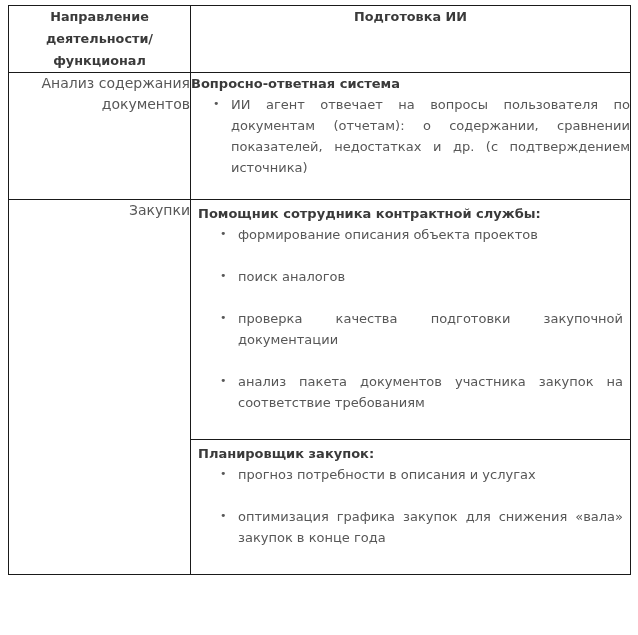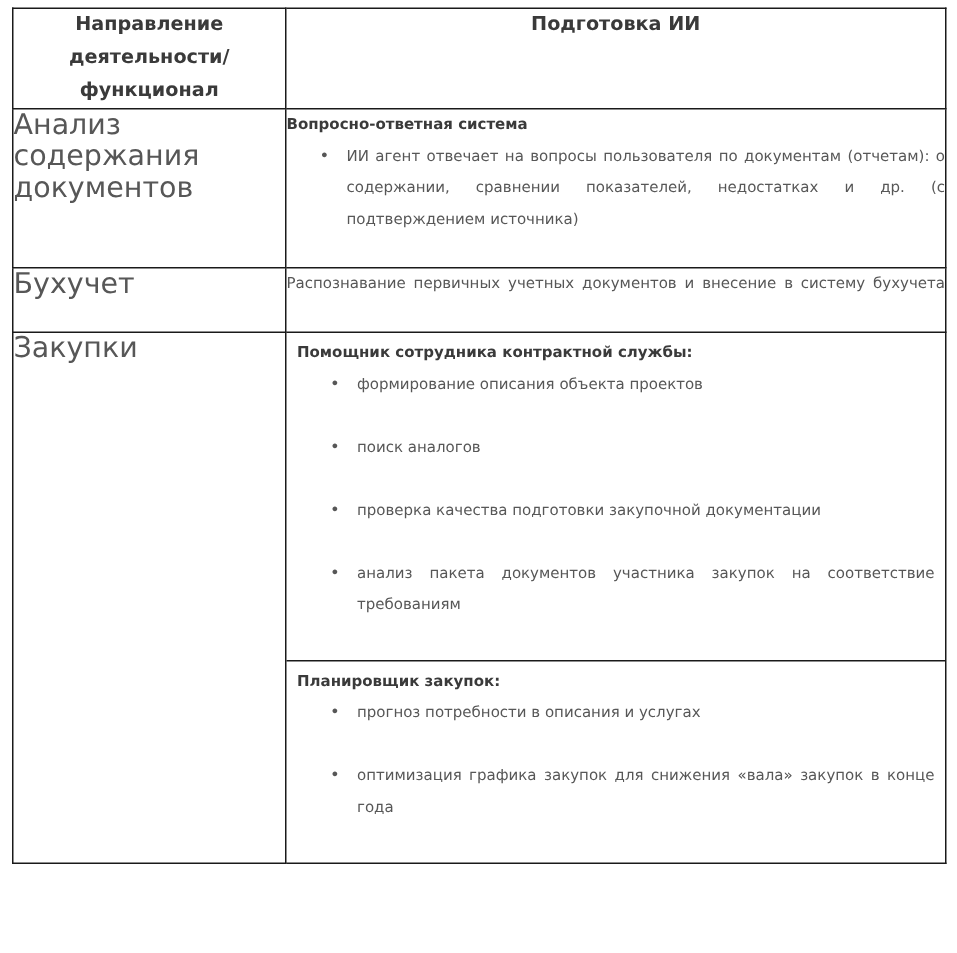--- a/index.html
+++ b/index.html
@@ -54,32 +54,32 @@
     line-height: 22px;
     vertical-align: middle;
     padding: 5px 6px 6px 6px;
   }
   .hdr-2 {
     vertical-align: middle;
   }
 
   
   .cat {
-    text-align: left;
+    text-align: right;
     vertical-align: middle;
-    font-size: 19px;
+    font-size: 14px;
     line-height: 21px;
     color: #575757;
     padding: 4px 8px;
   }
 
   
   .content {
     padding: 3px 7px 5px 7px;
-    font-size: 10px;
+    font-size: 13px;
     line-height: 21px;
     color: #575757;
   }
   .content.nested {
     padding: 0;
   }
   .sub {
     border-top: 1px solid #1a1a1a;
   }
   .sub:first-child {
@@ -161,26 +161,20 @@
           <div class="lead">Вопросно-ответная система</div>
           <ul class="bullets">
             <li>
               <span class="txt">ИИ агент отвечает на вопросы пользователя по документам (отчетам): о содержании, сравнении показателей, недостатках и др. (с подтверждением источника)</span>
             </li>
           </ul>
         </td>
       </tr>
 
 
-      <tr>
-        <td class="cat">Бухучет</td>
-        <td class="content">
-          <div class="para">Распознавание первичных учетных документов и внесение в систему бухучета</div>
-        </td>
-      </tr>
 
       <tr>
         <td class="cat">Закупки</td>
         <td class="content nested">
 
           <div class="sub">
             <div class="sub-inner">
               <div class="lead">Помощник сотрудника контрактной службы:</div>
               <ul class="bullets">
                 <li>

